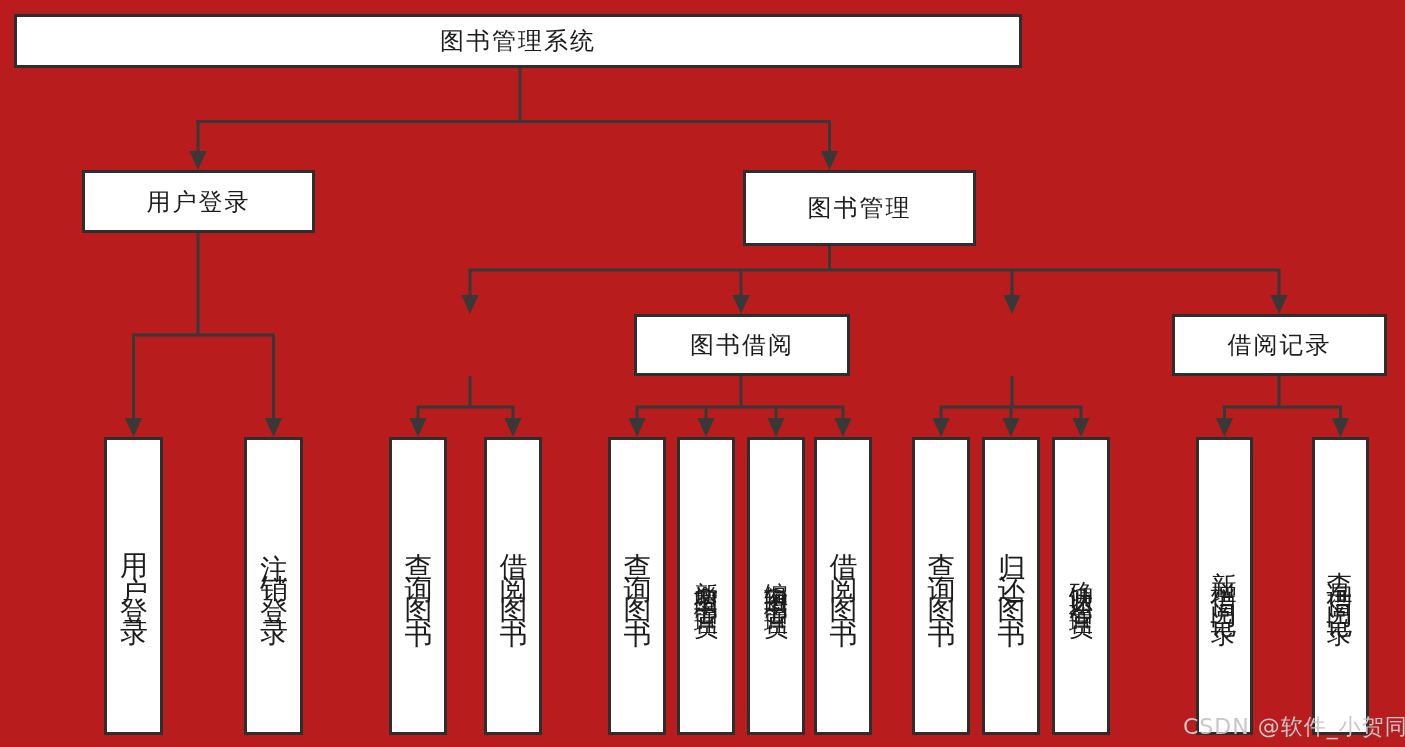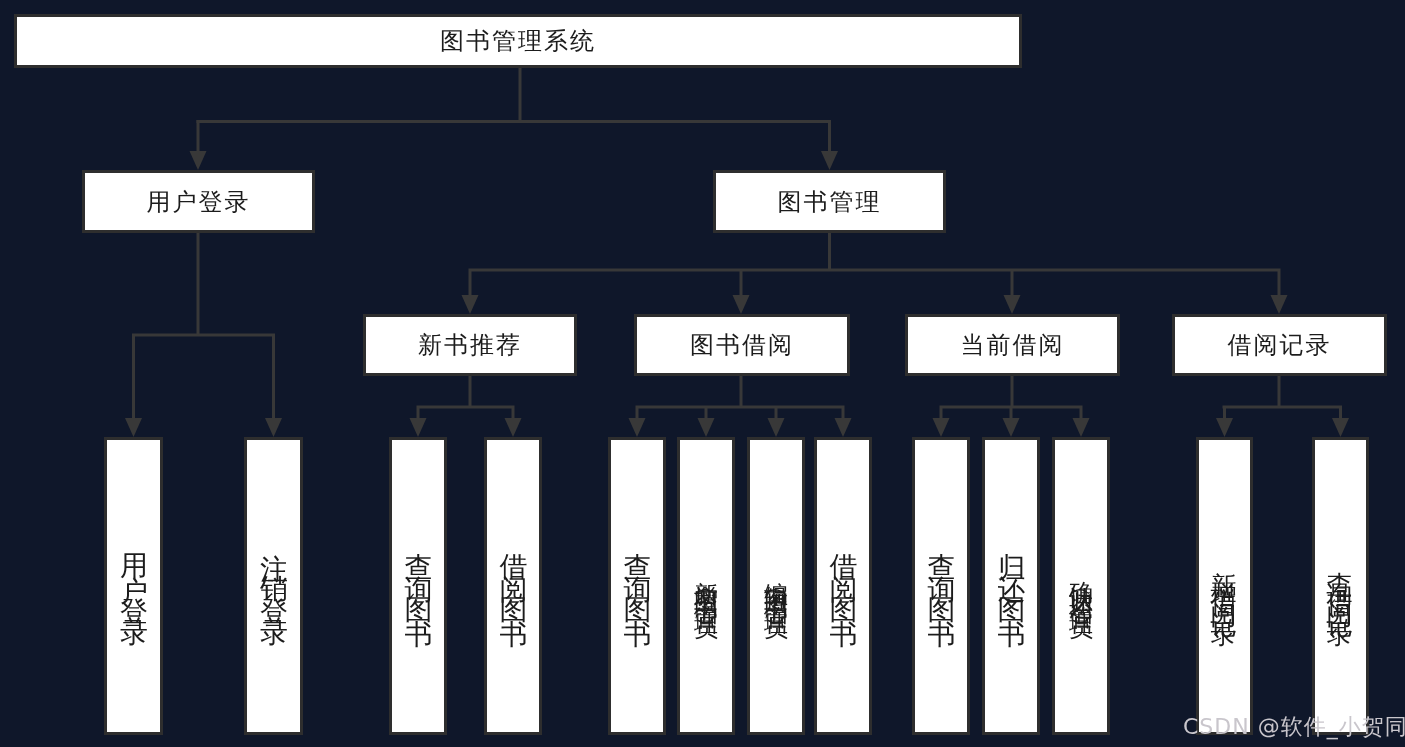--- a/index.html
+++ b/index.html
@@ -1,17 +1,17 @@
 <!DOCTYPE html>
 <html><head>
 <meta charset="utf-8">
 <style>
   html,body { margin:0; padding:0; background:#ffffff; }
   .canvas {
-    position:relative; width:1405px; height:747px; background:#0f172a;
+    position:relative; width:1405px; height:747px; background:#b91c1c;
     font-family:"DejaVu Sans", sans-serif; overflow:hidden;
   }
   .wires { position:absolute; left:0; top:0; width:1405px; height:747px; z-index:0; }
   .ln { stroke:#383838; stroke-width:3; fill:none; }
   .node {
     position:absolute; box-sizing:border-box; background:#ffffff;
     border:3px solid #2e2e2e; color:#1c1c1c; z-index:1;
     display:flex; align-items:center; justify-content:center;
   }
   .hlabel { font-size:24px; letter-spacing:2px; white-space:nowrap; }
@@ -64,32 +64,26 @@
     </g>
   </svg>
 
   <div class="node" style="left:14px;top:14px;width:1008px;height:54px">
     <span class="hlabel">图书管理系统</span>
   </div>
 
   <div class="node" style="left:82px;top:170px;width:233px;height:63px">
     <span class="hlabel">用户登录</span>
   </div>
-  <div class="node" style="left:713px;top:170px;width:233px;height:63px">
+  <div class="node" style="left:743px;top:170px;width:233px;height:76px">
     <span class="hlabel">图书管理</span>
   </div>
 
-  <div class="node" style="left:363px;top:314px;width:214px;height:62px">
-    <span class="hlabel">新书推荐</span>
-  </div>
   <div class="node" style="left:634px;top:314px;width:216px;height:62px">
     <span class="hlabel">图书借阅</span>
-  </div>
-  <div class="node" style="left:905px;top:314px;width:215px;height:62px">
-    <span class="hlabel">当前借阅</span>
   </div>
   <div class="node" style="left:1172px;top:314px;width:215px;height:62px">
     <span class="hlabel">借阅记录</span>
   </div>
 
   <div class="node" style="left:104px;top:437px;width:59px;height:298px">
     <span class="vlabel s4">用户登录</span>
   </div>
   <div class="node" style="left:244px;top:437px;width:59px;height:298px">
     <span class="vlabel s4">注销登录</span>

